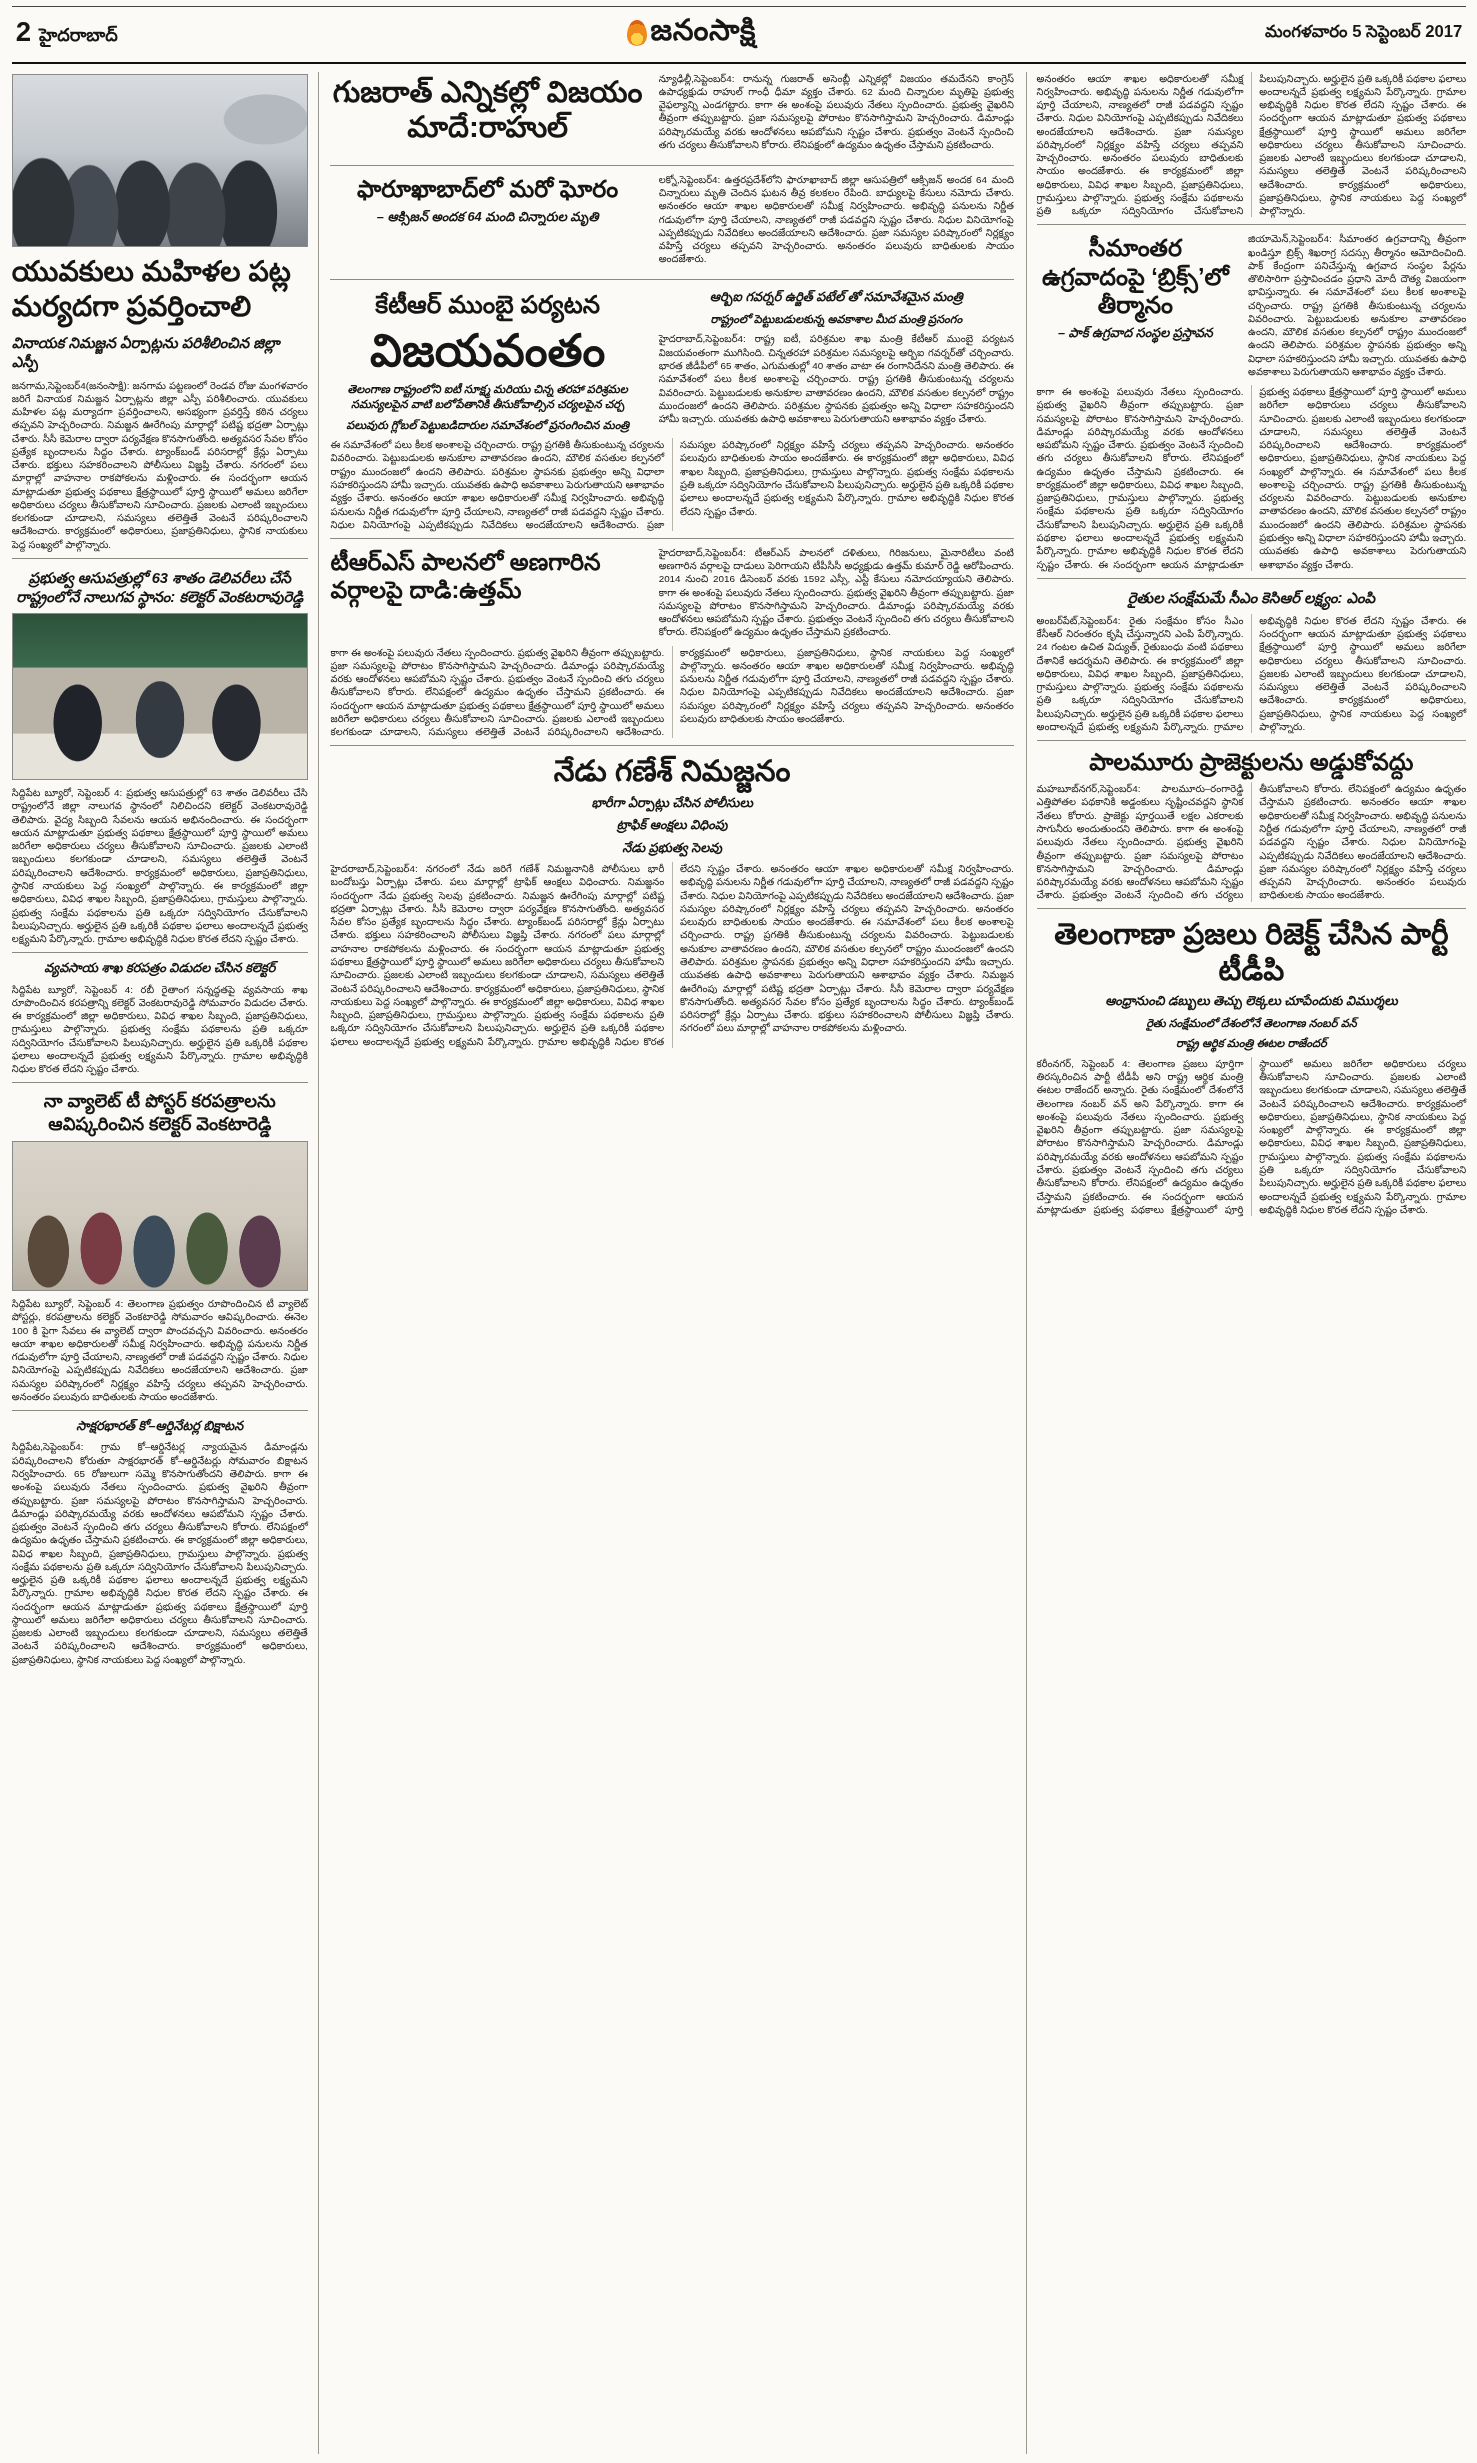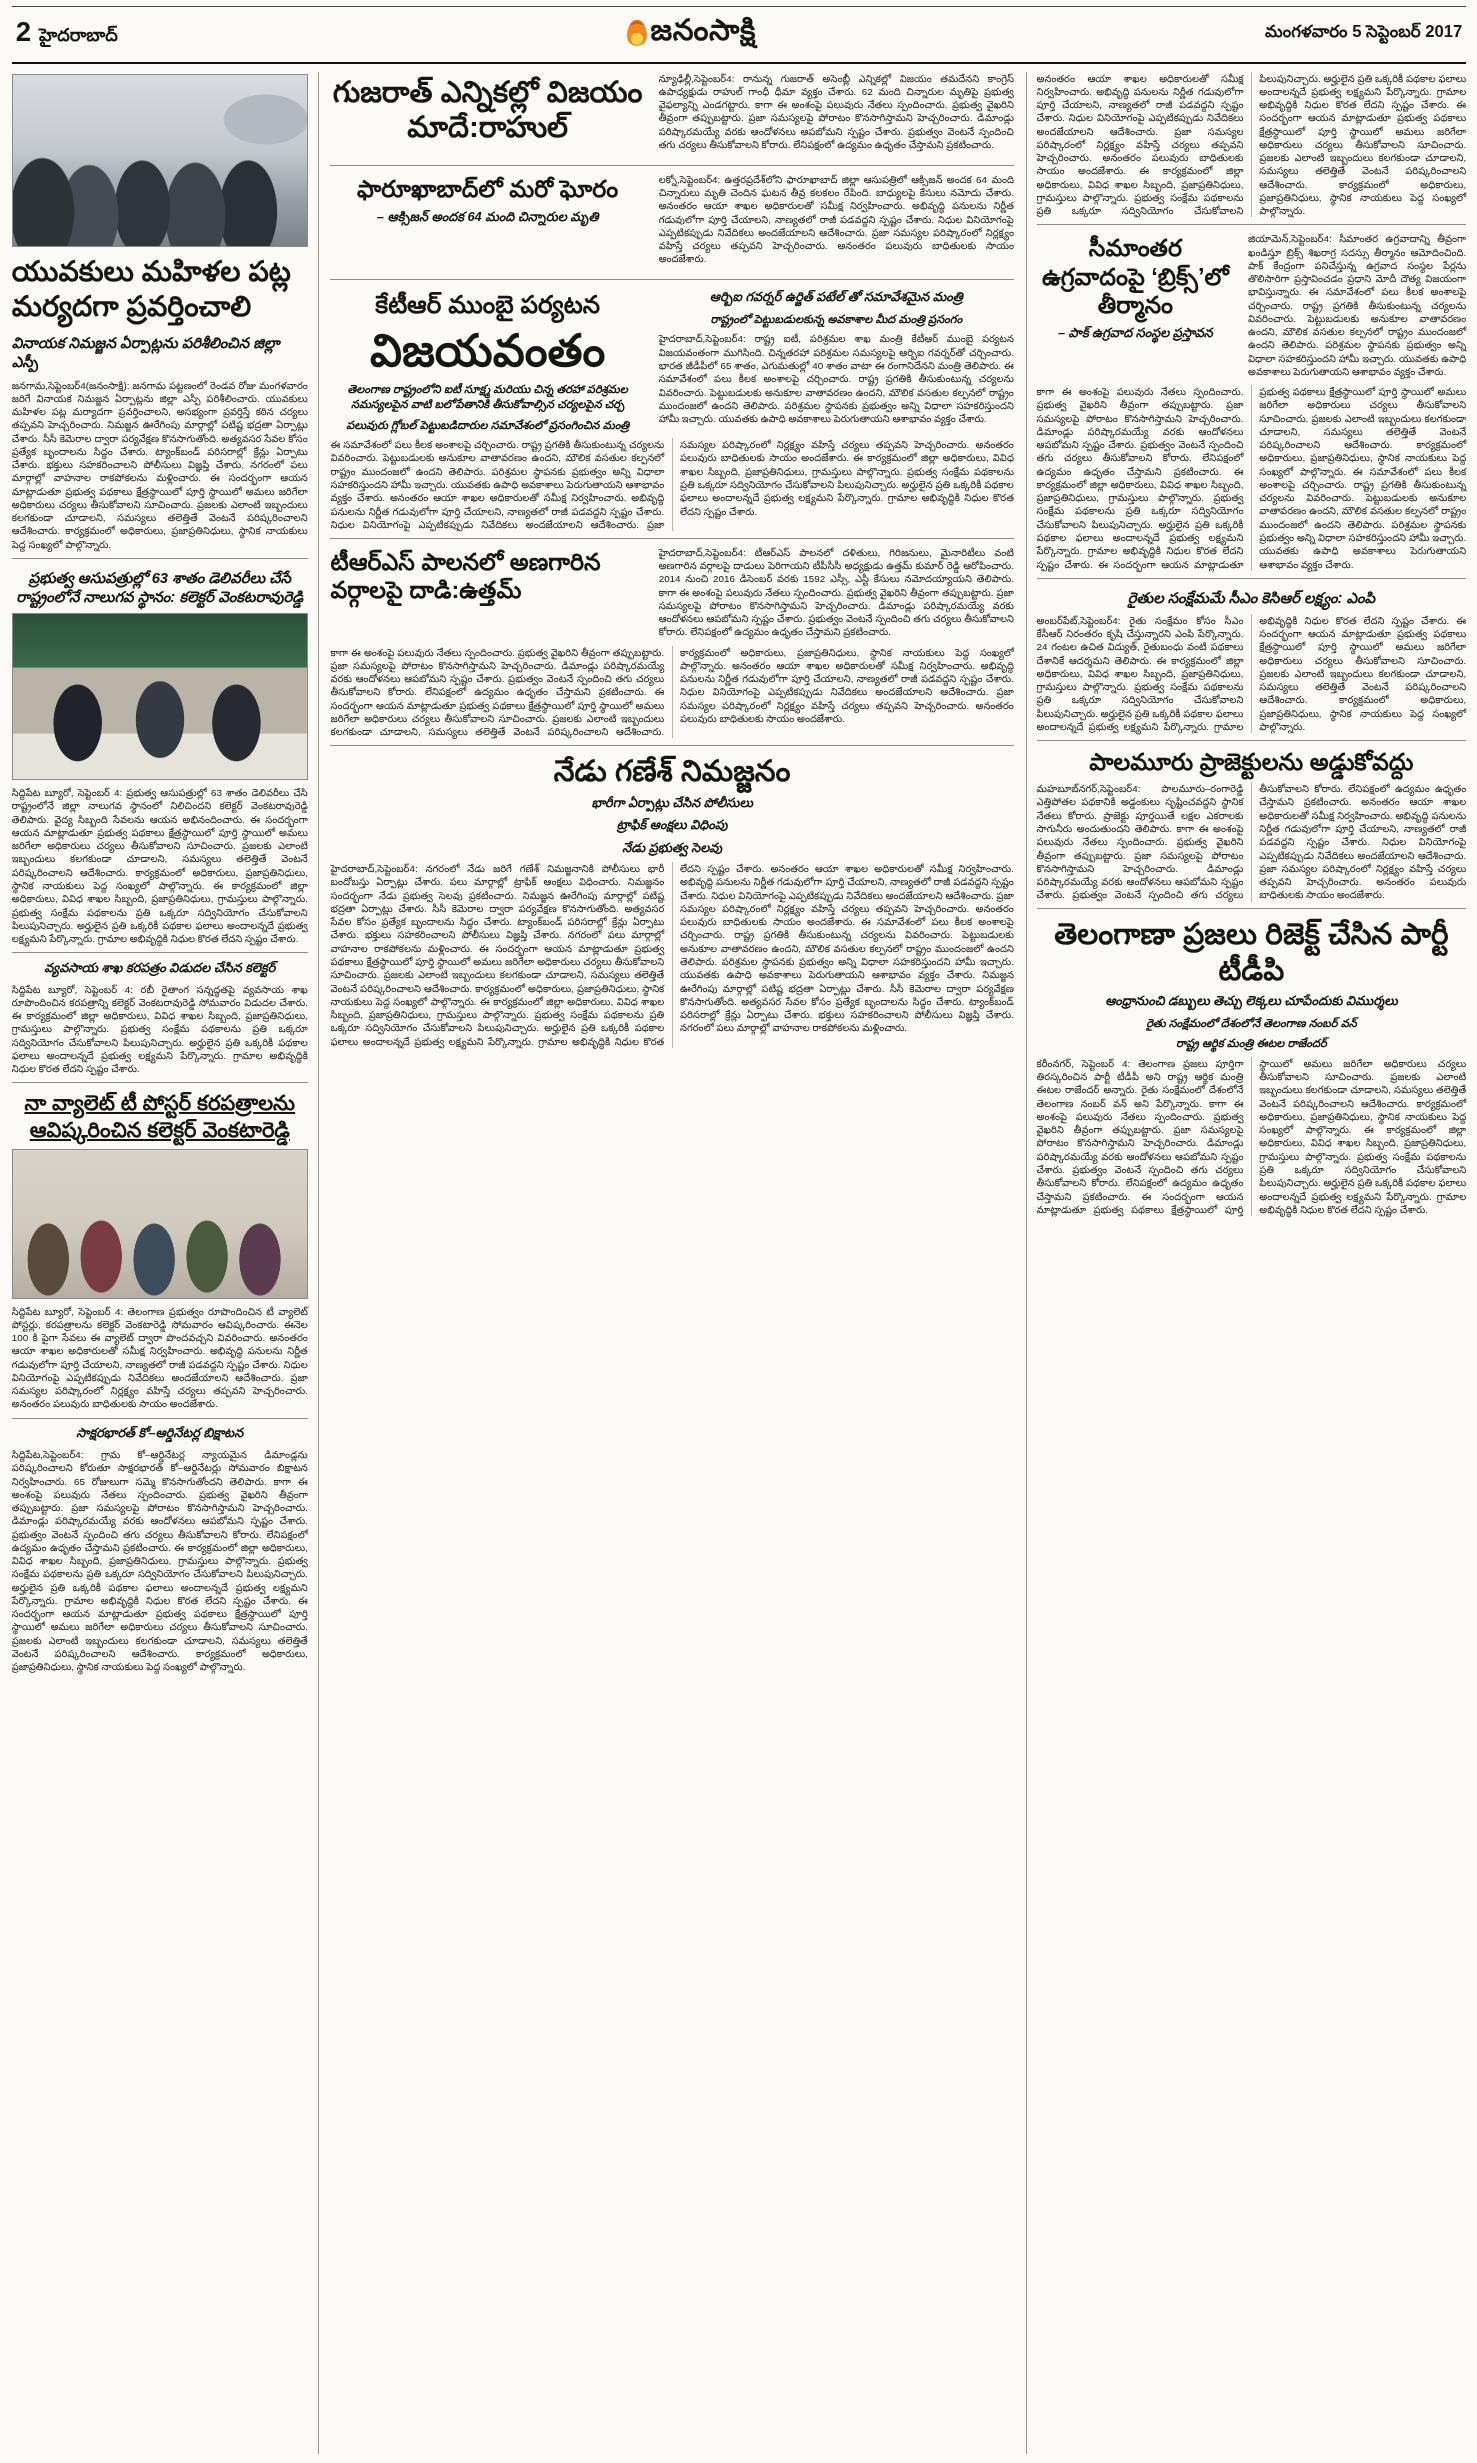--- a/index.html
+++ b/index.html
@@ -20,21 +20,21 @@
   
   .content{display:flex;gap:9.9px;padding-top:7.9px;height:calc(100% - 65px);}
   .col{box-sizing:border-box;min-width:0;}
   .col-left{width:296px;flex:none;}
   .col-mid{width:709px;flex:none;border-left:1px solid #9a978f;border-right:1px solid #9a978f;padding:0 11.8px;}
   .col-right{flex:1;}
   
   .h1{font-size:28.6px;line-height:1.22;font-weight:800;margin:7.9px 0 3.9px;}
   .h-mid{font-size:29.6px;line-height:1.2;font-weight:800;margin:2px 0 5.9px;}
   .h-med{font-size:23.6px;line-height:1.2;font-weight:800;margin:2px 0 5.9px;}
-  .h-small{font-size:21px;line-height:1.25;font-weight:800;margin:3.9px 0 5.9px;text-decoration:underline;}
+  .h-small{font-size:18px;line-height:1.25;font-weight:800;margin:3.9px 0 5.9px;}
   .kicker{font-size:24.6px;font-weight:800;text-align:center;margin-top:3.9px;}
   .mega{font-size:45px;font-weight:800;text-align:center;line-height:1.05;margin:2px 0 7.9px;}
   .sub{font-size:12.8px;font-weight:700;line-height:1.3;margin:2px 0 5.9px;font-style:italic;}
   .sub-lg{font-size:14.8px;margin-top:10px;}
   .sub-sm{font-size:11.3px;}
   .center{text-align:center;}
   .body{font-size:9.9px;line-height:1.34;text-align:justify;margin:0 0 6.9px;}
   .two-col{column-count:2;column-gap:15.8px;column-rule:1px solid #b8b4aa;}
   .rule{border:0;border-top:1px solid #8d8a82;margin:6.9px 0;}
   .art-row{display:flex;gap:13.8px;align-items:flex-start;}

